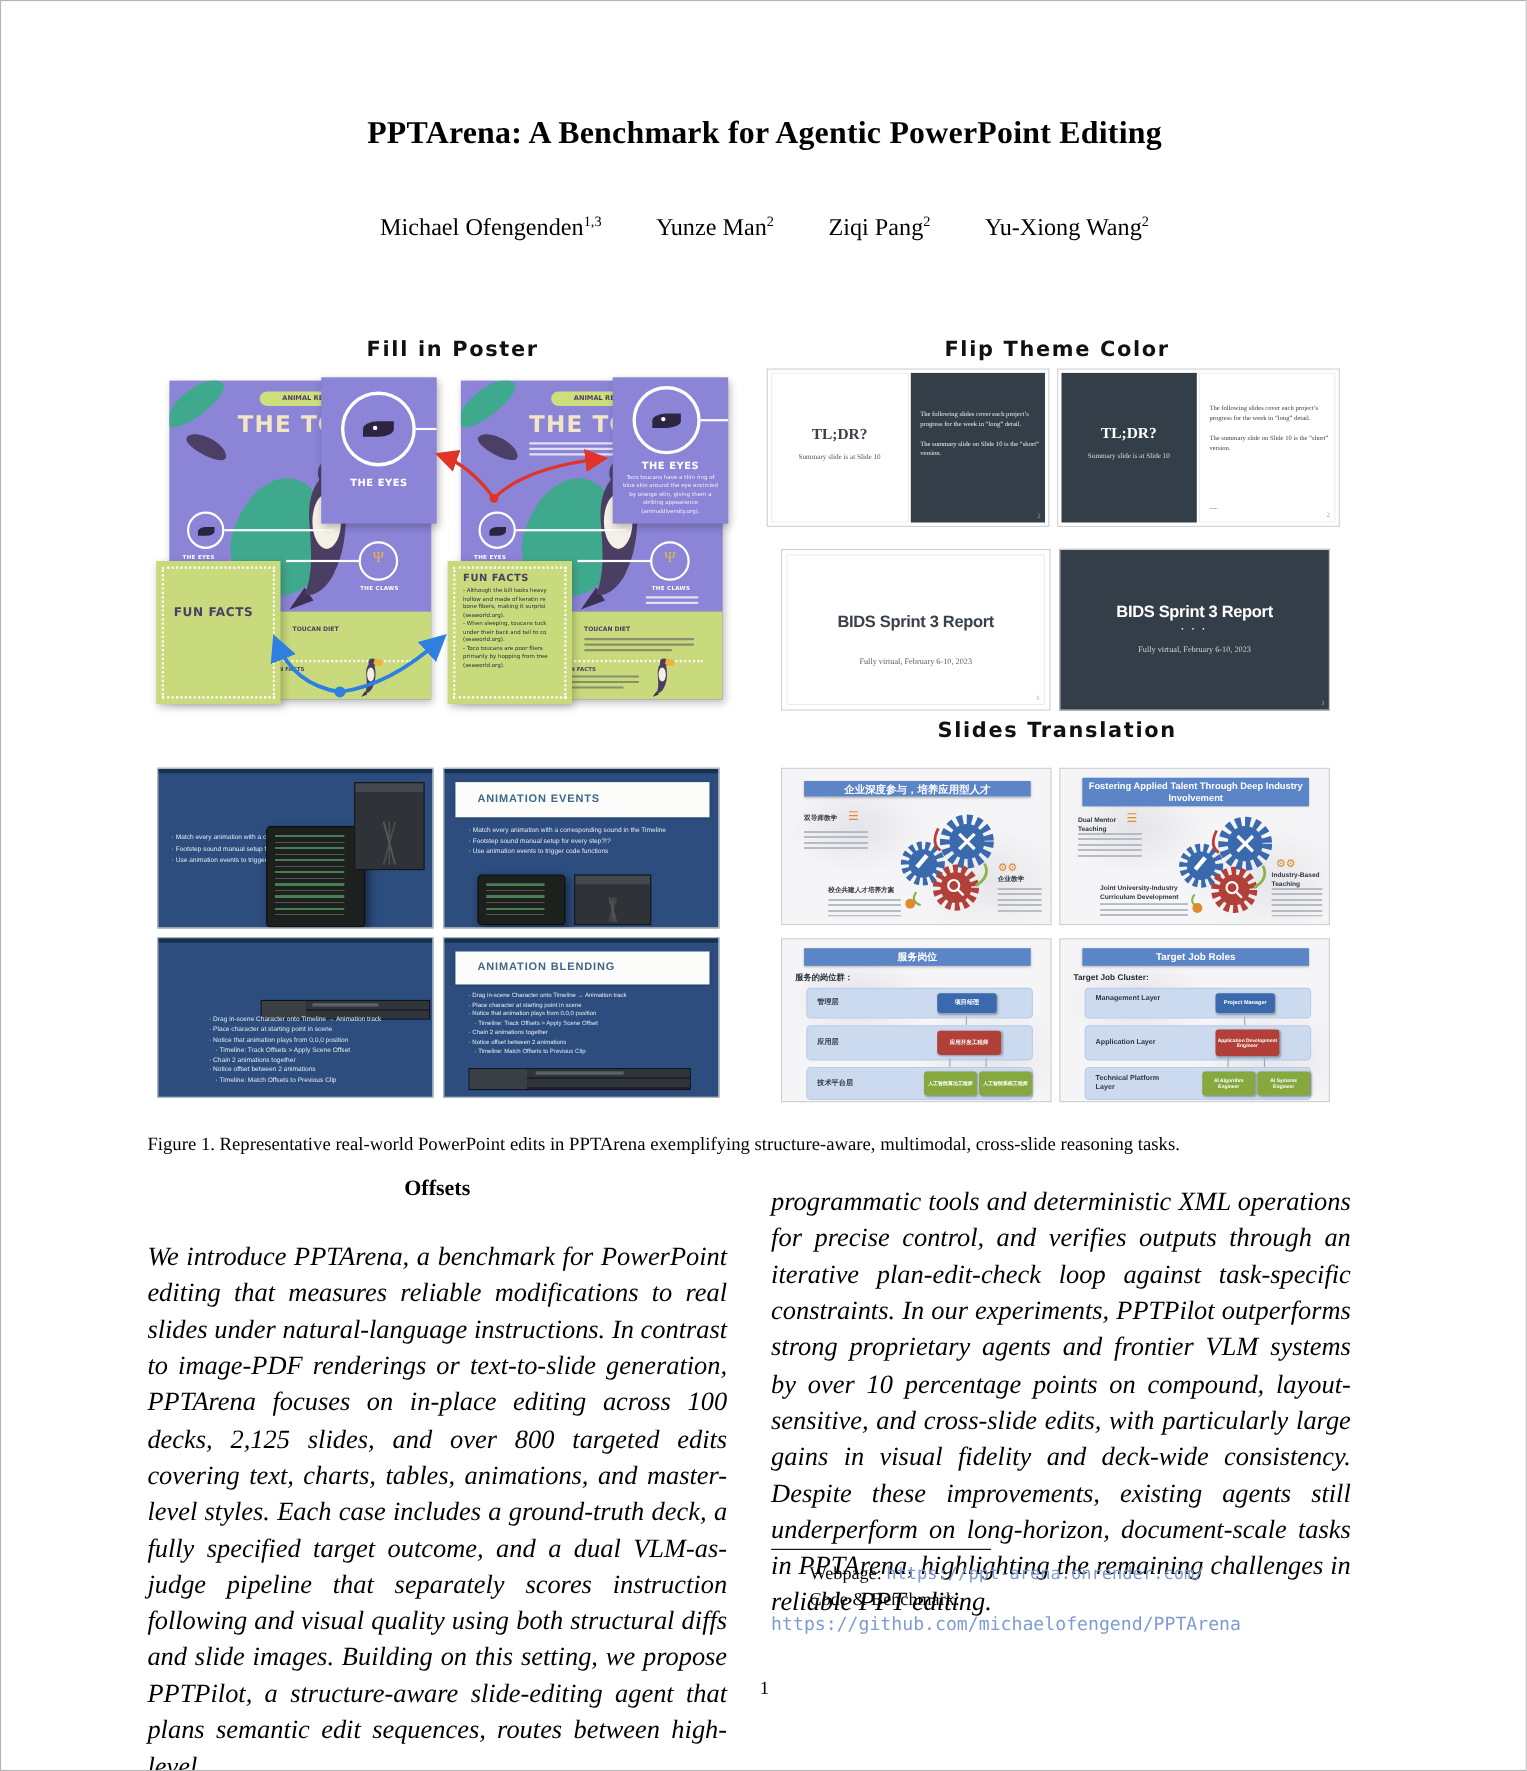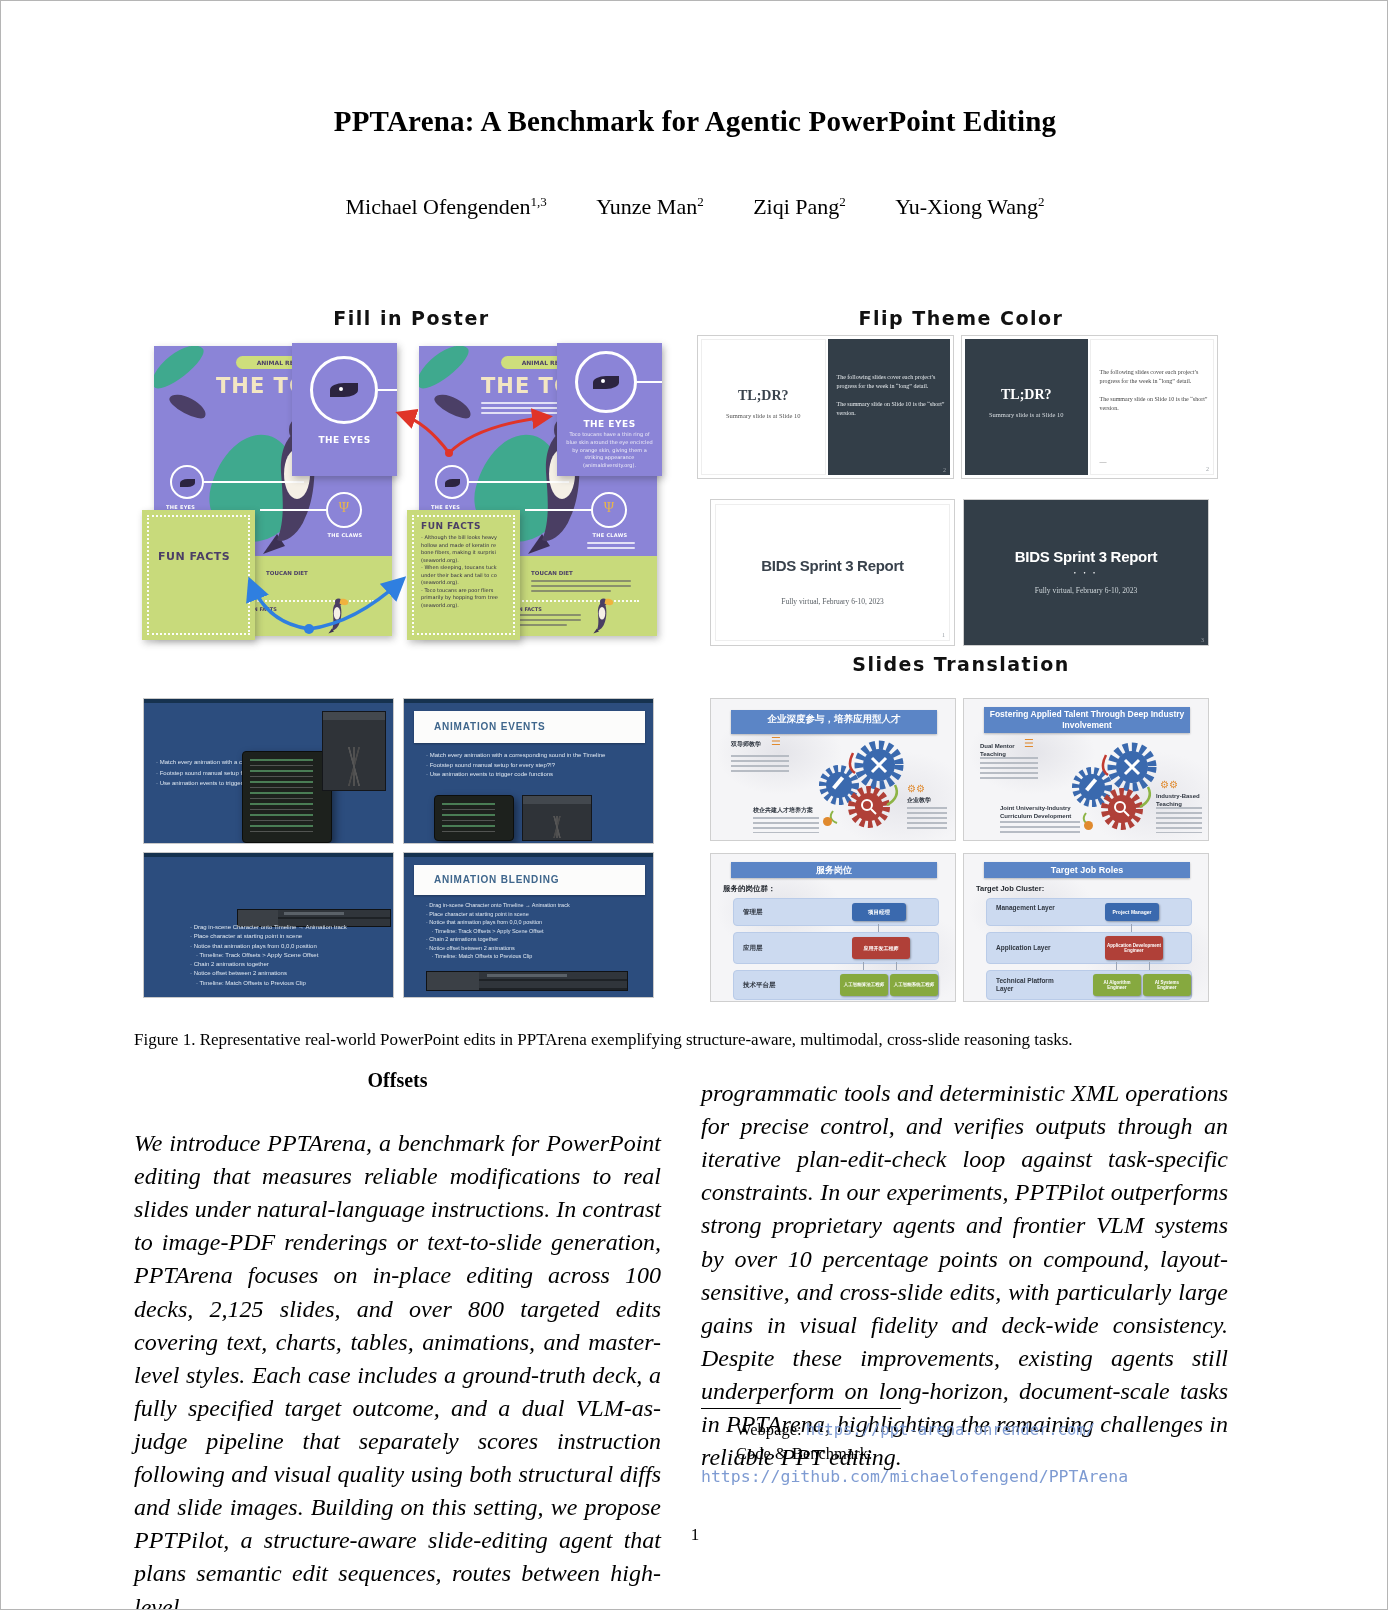--- a/index.html
+++ b/index.html
@@ -395,21 +395,21 @@
 · Notice that animation plays from 0,0,0 position
  · Timeline: Track Offsets &gt; Apply Scene Offset
 · Chain 2 animations together
 · Notice offset between 2 animations
  · Timeline: Match Offsets to Previous Clip</div>
     <div class="timeline" style="left:22px;top:118px;width:200px;height:18px;"></div>
   </div>
 
   <div class="a tslide" style="left:709px;top:697px;width:246px;height:143px;">
     <div class="map"></div>
-    <div class="banner" style="left:20px;top:11px;width:206px;height:24px;font-size:9.5px;line-height:18px;">企业深度参与，培养应用型人才</div>
+    <div class="banner" style="left:20px;top:11px;width:206px;height:14px;font-size:9.5px;line-height:18px;">企业深度参与，培养应用型人才</div>
     <div class="a" style="left:60px;top:36px;font-size:11px;color:#e08a2e;">☰</div>
     <div class="a titem" style="left:20px;top:42px;width:46px;">双导师教学</div>
     <div class="tpara" style="left:20px;top:56px;width:58px;height:18px;"></div>
     <svg class="a" style="left:80px;top:34px;" width="130" height="100" viewBox="0 0 130 100">
       <circle cx="48" cy="52" r="16" fill="none" stroke="#3a69ae" stroke-width="8" stroke-dasharray="4 3"></circle>
       <circle cx="48" cy="52" r="13" fill="#3a69ae"></circle>
       <rect x="44" y="44" width="4" height="14" fill="#fff" transform="rotate(40 48 52)"></rect>
       <circle cx="88" cy="32" r="20" fill="none" stroke="#3a69ae" stroke-width="9" stroke-dasharray="5 3.5"></circle>
       <circle cx="88" cy="32" r="16" fill="#3a69ae"></circle>
       <path d="M81,25 L95,39 M95,25 L81,39" stroke="#fff" stroke-width="3"></path>

